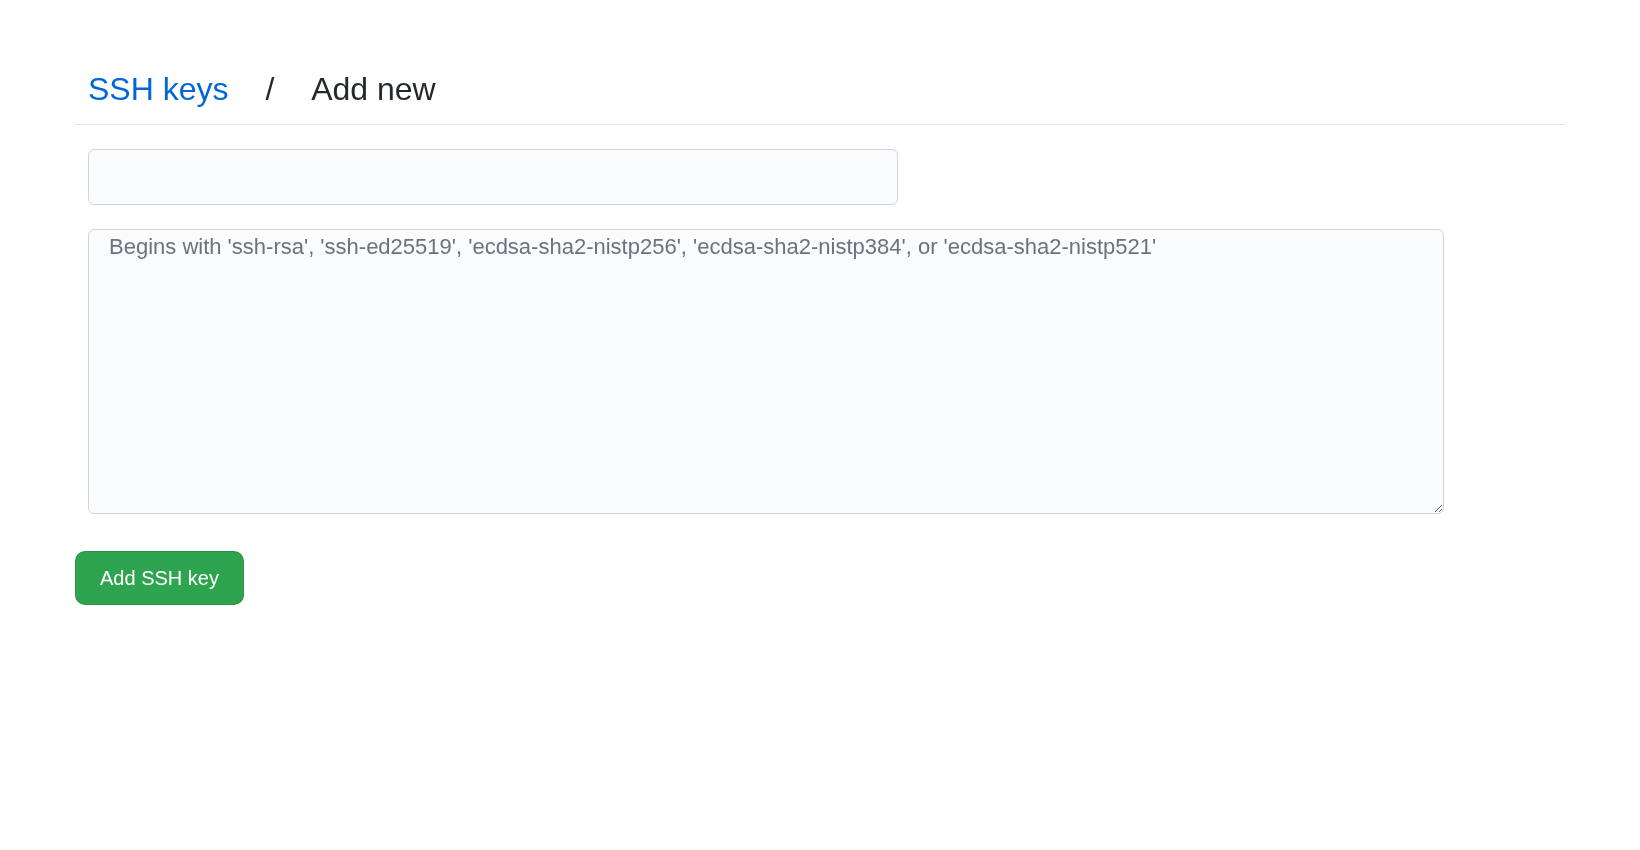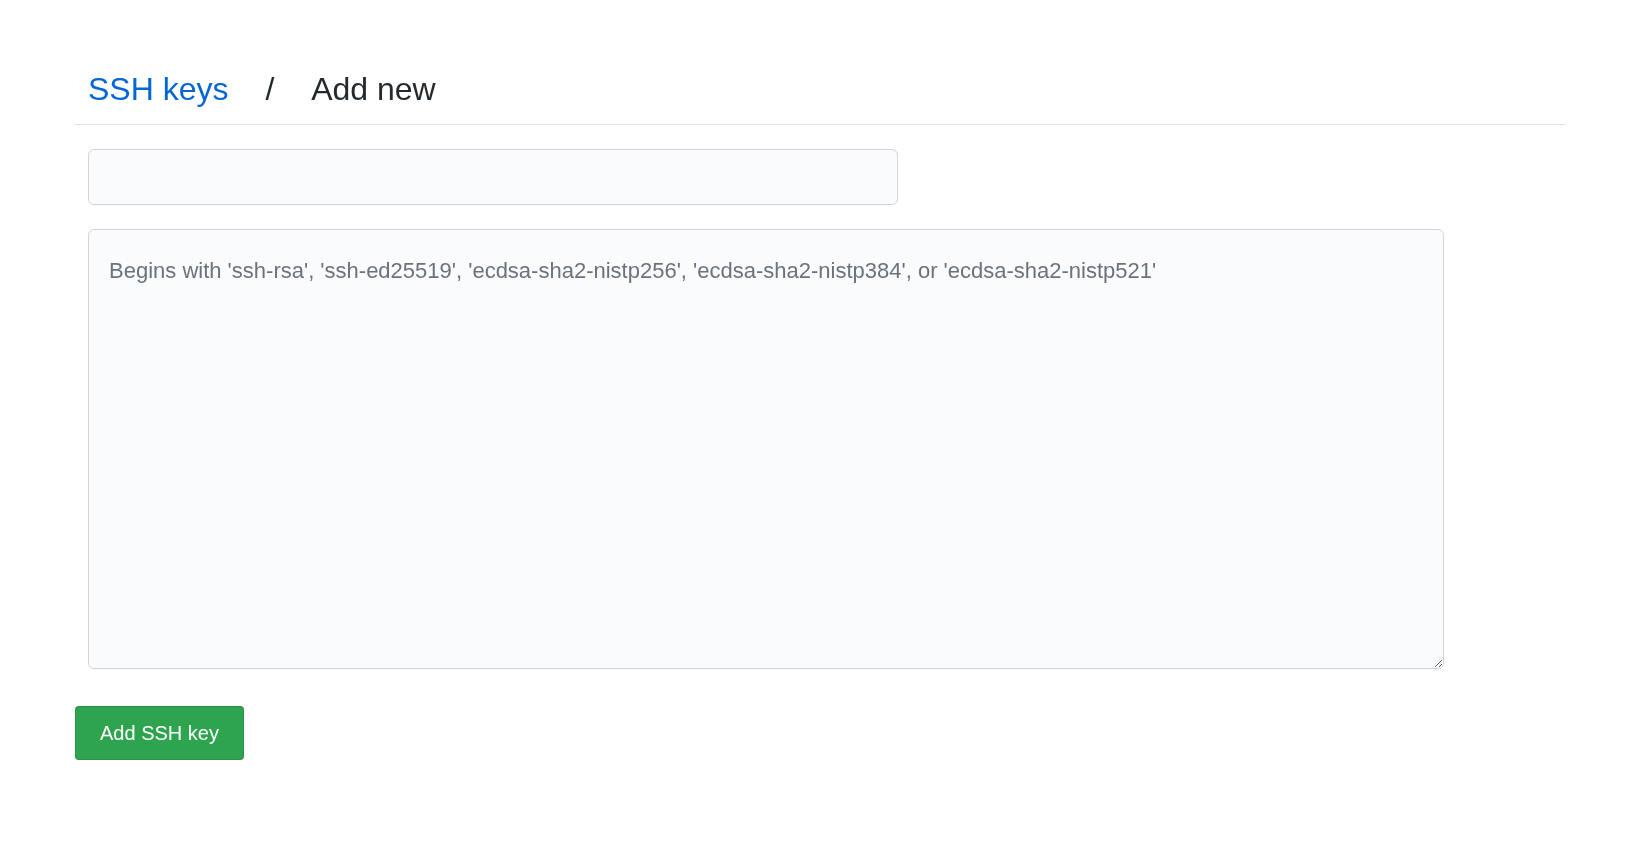--- a/index.html
+++ b/index.html
@@ -51,43 +51,43 @@
       background-color: #fafbfc;
       border: 1px solid #d1d5da;
       border-radius: 6px;
       color: #24292e;
       outline: none;
     }
     .form-textarea {
       display: block;
       width: 1356px;
       max-width: 100%;
-      height: 440px;
-      padding: 28px 20px;
+      height: 285px;
+      padding: 4px 20px;
       font-size: 22px;
       font-family: inherit;
       background-color: #fafbfc;
       border: 1px solid #d1d5da;
       border-radius: 6px;
       color: #24292e;
       outline: none;
       resize: both;
     }
     .form-textarea::placeholder {
       color: #6a737d;
     }
     .btn-primary {
       display: inline-block;
       padding: 14px 24px;
       font-size: 20px;
       font-weight: 500;
       color: #ffffff;
       background-color: #2ea44f;
       border: 1px solid rgba(27,31,35,0.15);
-      border-radius: 4px;
+      border-radius: 10px;
       cursor: pointer;
       line-height: 1.2;
     }
   </style>
 </head>
 <body>
 
 
 
 <h1 class="page-header">

